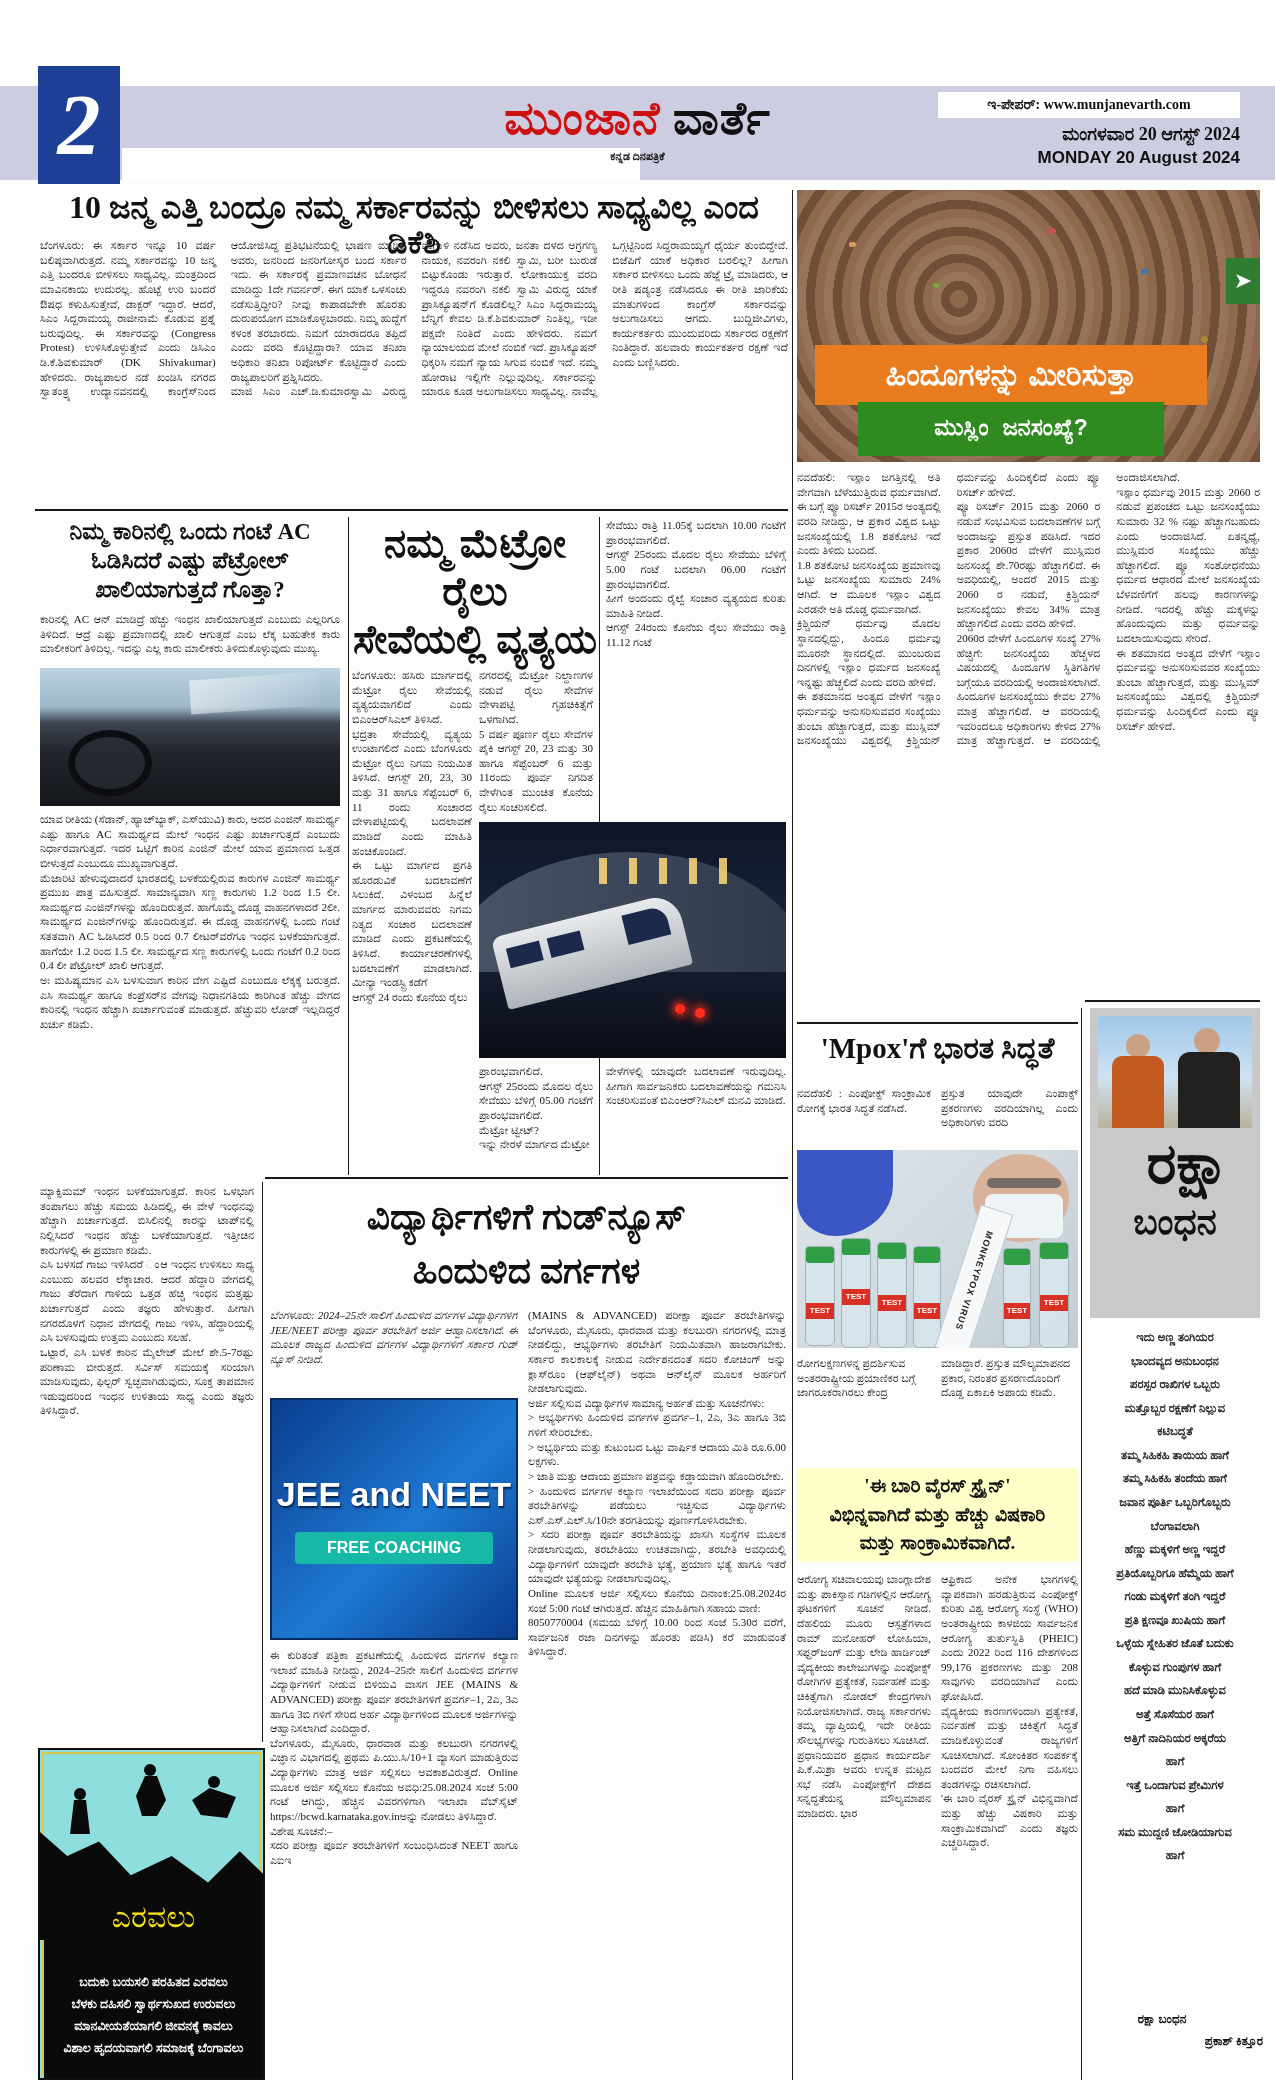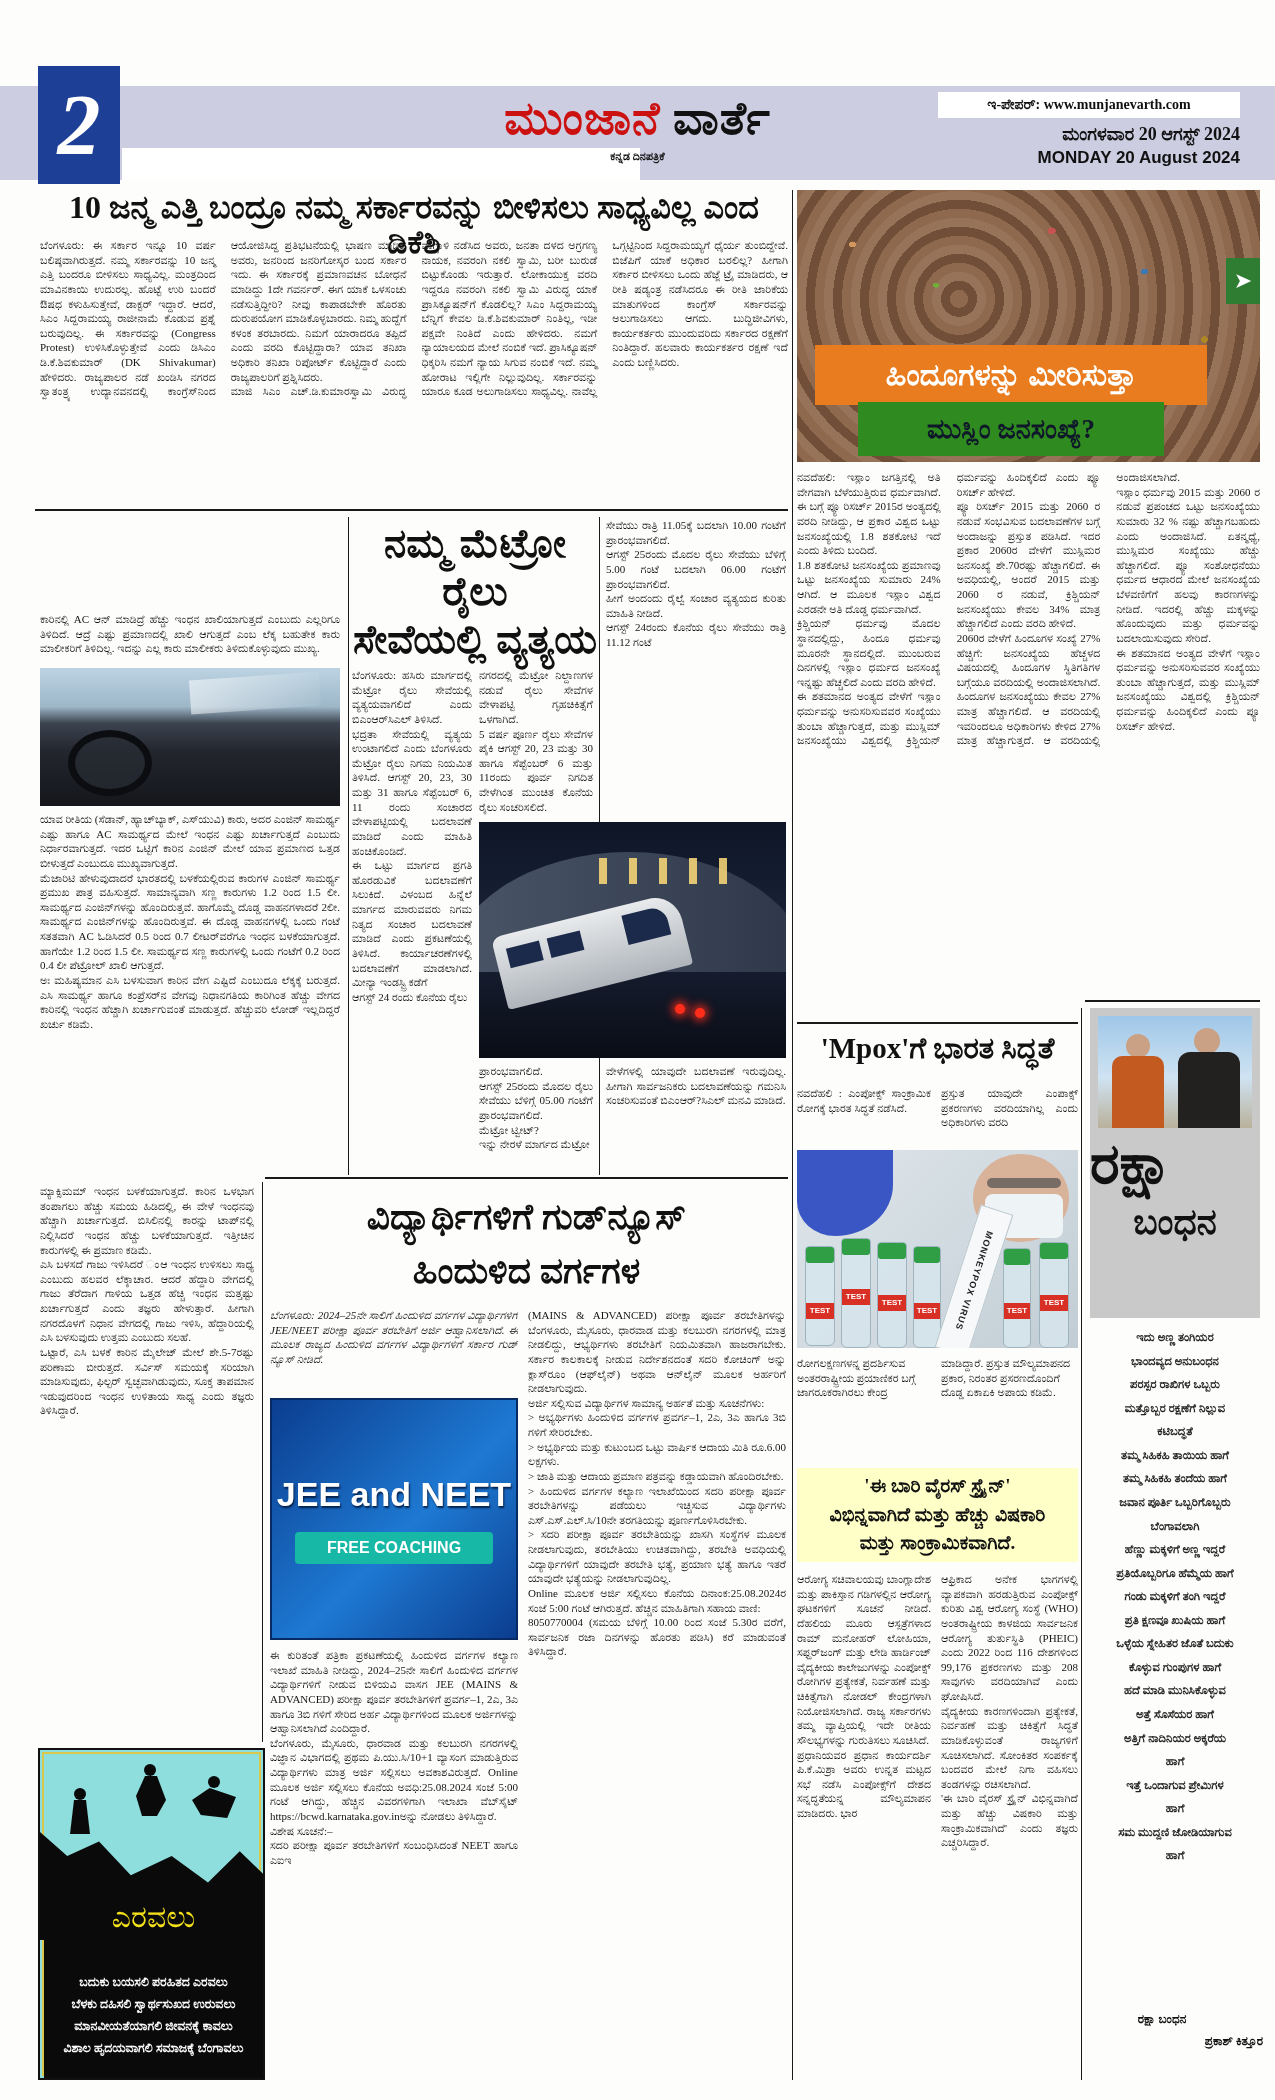--- a/index.html
+++ b/index.html
@@ -39,22 +39,22 @@
       radial-gradient(18px 14px at 75% 30%, #47a 20%, transparent 21%),
       radial-gradient(16px 16px at 88% 55%, #a83 20%, transparent 21%),
       radial-gradient(22px 18px at 40% 60%, #955 20%, transparent 21%),
       radial-gradient(18px 14px at 20% 75%, #584 20%, transparent 21%),
       radial-gradient(20px 16px at 65% 80%, #c74 20%, transparent 21%),
       repeating-radial-gradient(circle at 35% 40%, #8a6a52 0 9px, #6d4f3c 9px 18px, #93745d 18px 27px);
     filter:saturate(1.15);
   }
   .banner-orange { background:#e97c1e; color:#fff; font-weight:bold; font-size:30px;
       display:flex; align-items:center; justify-content:center; }
-  .banner-green { background:#2f8a1f; color:#0f172a; font-weight:bold; font-size:27px;
-      display:flex; align-items:center; justify-content:center; }
+  .banner-green { background:#2f8a1f; color:#ffffff; font-weight:bold; font-size:23px;
+      display:flex; align-items:center; justify-content:center;font-family:Liberation Mono, monospace; }
   .arrowbox { background:#2e7d32; color:#fff; font-size:22px; display:flex; align-items:center; justify-content:center; }
   
   .car { background: linear-gradient(180deg,#bcd3e2 0%,#9db7c9 28%,#3c4450 40%,#23262e 60%,#14161b 100%); }
   .wheel { border:7px solid #0c0d10; border-radius:50%; background:rgba(40,44,52,.65); }
   
   .metro { background: linear-gradient(180deg,#0d1526 0%,#1a2338 45%,#0a0d16 100%); overflow:hidden; }
   .track { background:linear-gradient(90deg,#4a5568,#2d3748); border-radius:50% 50% 0 0/100% 100% 0 0; }
   .train { background:linear-gradient(180deg,#e8eaec,#aeb4ba); border-radius:10px 28px 4px 4px; transform:rotate(-14deg); }
   .twin { background:#1b2a4a; }
   .tl { background:#ff2d1a; border-radius:50%; box-shadow:0 0 8px 3px rgba(255,45,26,.8); }
@@ -131,20 +131,21 @@
   <div class="abs rule-h" style="left:35px;top:509px;width:753px;"></div>
   <div class="abs rule-v" style="left:348px;top:517px;height:658px;"></div>
   <div class="abs rule-v" style="left:599px;top:517px;height:658px;"></div>
   <div class="abs rule-v" style="left:792px;top:190px;height:1890px;"></div>
   <div class="abs rule-h" style="left:265px;top:1177px;width:523px;"></div>
   <div class="abs rule-v" style="left:262px;top:1182px;height:560px;"></div>
   <div class="abs rule-h" style="left:797px;top:1022px;width:281px;"></div>
   <div class="abs rule-h" style="left:1085px;top:1000px;width:175px;"></div>
   <div class="abs rule-v" style="left:1081px;top:1008px;height:1072px;"></div>
 
+  <div class="abs hl-ac" style="left:40px;top:518px;width:300px;">ನಿಮ್ಮ ಕಾರಿನಲ್ಲಿ ಒಂದು ಗಂಟೆ AC ಓಡಿಸಿದರೆ ಎಷ್ಟು ಪೆಟ್ರೋಲ್ ಖಾಲಿಯಾಗುತ್ತದೆ ಗೊತ್ತಾ?</div>
   <div class="abs txt" style="left:40px;top:612px;width:300px;">ಕಾರಿನಲ್ಲಿ AC ಆನ್ ಮಾಡಿದ್ರೆ ಹೆಚ್ಚು ಇಂಧನ ಖಾಲಿಯಾಗುತ್ತದೆ ಎಂಬುದು ಎಲ್ಲರಿಗೂ ತಿಳಿದಿದೆ. ಆದ್ರೆ ಎಷ್ಟು ಪ್ರಮಾಣದಲ್ಲಿ ಖಾಲಿ ಆಗುತ್ತದೆ ಎಂಬ ಲೆಕ್ಕ ಬಹುತೇಕ ಕಾರು ಮಾಲೀಕರಿಗೆ ತಿಳಿದಿಲ್ಲ. ಇದನ್ನು ಎಲ್ಲ ಕಾರು ಮಾಲೀಕರು ತಿಳಿದುಕೊಳ್ಳುವುದು ಮುಖ್ಯ.</div>
   <div class="abs car" style="left:40px;top:668px;width:300px;height:138px;">
     <div class="abs wheel" style="left:28px;top:62px;width:84px;height:66px;"></div>
     <div class="abs" style="left:150px;top:8px;width:130px;height:34px;background:linear-gradient(100deg,rgba(255,255,255,.55),rgba(255,255,255,.05));transform:rotate(-4deg);"></div>
   </div>
   <div class="abs txt" style="left:40px;top:812px;width:300px;height:362px;overflow:hidden;">ಯಾವ ರೀತಿಯ (ಸೆಡಾನ್, ಹ್ಯಾಚ್‌ಬ್ಯಾಕ್, ಎಸ್‌ಯುವಿ) ಕಾರು, ಅದರ ಎಂಜಿನ್ ಸಾಮರ್ಥ್ಯ ಎಷ್ಟು ಹಾಗೂ AC ಸಾಮರ್ಥ್ಯದ ಮೇಲೆ ಇಂಧನ ಎಷ್ಟು ಖರ್ಚಾಗುತ್ತದೆ ಎಂಬುದು ನಿರ್ಧಾರವಾಗುತ್ತದೆ. ಇದರ ಒಟ್ಟಿಗೆ ಕಾರಿನ ಎಂಜಿನ್ ಮೇಲೆ ಯಾವ ಪ್ರಮಾಣದ ಒತ್ತಡ ಬೀಳುತ್ತದೆ ಎಂಬುದೂ ಮುಖ್ಯವಾಗುತ್ತದೆ.
 ಮೆಜಾರಿಟಿ ಹೇಳುವುದಾದರೆ ಭಾರತದಲ್ಲಿ ಬಳಕೆಯಲ್ಲಿರುವ ಕಾರುಗಳ ಎಂಜಿನ್ ಸಾಮರ್ಥ್ಯ ಪ್ರಮುಖ ಪಾತ್ರ ವಹಿಸುತ್ತದೆ. ಸಾಮಾನ್ಯವಾಗಿ ಸಣ್ಣ ಕಾರುಗಳು 1.2 ರಿಂದ 1.5 ಲೀ. ಸಾಮರ್ಥ್ಯದ ಎಂಜಿನ್‌ಗಳನ್ನು ಹೊಂದಿರುತ್ತವೆ. ಹಾಗೊಮ್ಮೆ ದೊಡ್ಡ ವಾಹನಗಳಾದರೆ 2ಲೀ. ಸಾಮರ್ಥ್ಯದ ಎಂಜಿನ್‌ಗಳನ್ನು ಹೊಂದಿರುತ್ತವೆ. ಈ ದೊಡ್ಡ ವಾಹನಗಳಲ್ಲಿ ಒಂದು ಗಂಟೆ ಸತತವಾಗಿ AC ಓಡಿಸಿದರೆ 0.5 ರಿಂದ 0.7 ಲೀಟರ್‌ವರೆಗೂ ಇಂಧನ ಬಳಕೆಯಾಗುತ್ತದೆ. ಹಾಗೆಯೇ 1.2 ರಿಂದ 1.5 ಲೀ. ಸಾಮರ್ಥ್ಯದ ಸಣ್ಣ ಕಾರುಗಳಲ್ಲಿ ಒಂದು ಗಂಟೆಗೆ 0.2 ರಿಂದ 0.4 ಲೀ ಪೆಟ್ರೋಲ್ ಖಾಲಿ ಆಗುತ್ತದೆ.
 ಅಃ ಮಹಿಷ್ಯಮಾನ ಎಸಿ ಬಳಸುವಾಗ ಕಾರಿನ ವೇಗ ಎಷ್ಟಿದೆ ಎಂಬುದೂ ಲೆಕ್ಕಕ್ಕೆ ಬರುತ್ತದೆ. ಎಸಿ ಸಾಮರ್ಥ್ಯ ಹಾಗೂ ಕಂಪ್ರೆಸರ್‌ನ ವೇಗವು ನಿಧಾನಗತಿಯ ಕಾರಿಗಿಂತ ಹೆಚ್ಚು ವೇಗದ ಕಾರಿನಲ್ಲಿ ಇಂಧನ ಹೆಚ್ಚಾಗಿ ಖರ್ಚಾಗುವಂತೆ ಮಾಡುತ್ತದೆ. ಹೆಚ್ಚುವರಿ ಲೋಡ್ ಇಲ್ಲದಿದ್ದರೆ ಖರ್ಚು ಕಡಿಮೆ.</div>
   <div class="abs txt" style="left:40px;top:1184px;width:214px;height:556px;overflow:hidden;">ಮ್ಯಾಕ್ಸಿಮಮ್ ಇಂಧನ ಬಳಕೆಯಾಗುತ್ತದೆ. ಕಾರಿನ ಒಳಭಾಗ ತಂಪಾಗಲು ಹೆಚ್ಚು ಸಮಯ ಹಿಡಿದಲ್ಲಿ, ಈ ವೇಳೆ ಇಂಧನವು ಹೆಚ್ಚಾಗಿ ಖರ್ಚಾಗುತ್ತದೆ. ಬಿಸಿಲಿನಲ್ಲಿ ಕಾರನ್ನು ಟಾಪ್‌ನಲ್ಲಿ ನಿಲ್ಲಿಸಿದರೆ ಇಂಧನ ಹೆಚ್ಚು ಬಳಕೆಯಾಗುತ್ತದೆ. ಇತ್ತೀಚಿನ ಕಾರುಗಳಲ್ಲಿ ಈ ಪ್ರಮಾಣ ಕಡಿಮೆ.
 ಎಸಿ ಬಳಸದೆ ಗಾಜು ಇಳಿಸಿದರೆ ಂಆ ಇಂಧನ ಉಳಿಸಲು ಸಾಧ್ಯ ಎಂಬುದು ಹಲವರ ಲೆಕ್ಕಾಚಾರ. ಆದರೆ ಹೆದ್ದಾರಿ ವೇಗದಲ್ಲಿ ಗಾಜು ತೆರೆದಾಗ ಗಾಳಿಯ ಒತ್ತಡ ಹೆಚ್ಚಿ ಇಂಧನ ಮತ್ತಷ್ಟು ಖರ್ಚಾಗುತ್ತದೆ ಎಂದು ತಜ್ಞರು ಹೇಳುತ್ತಾರೆ. ಹೀಗಾಗಿ ನಗರದೊಳಗೆ ನಿಧಾನ ವೇಗದಲ್ಲಿ ಗಾಜು ಇಳಿಸಿ, ಹೆದ್ದಾರಿಯಲ್ಲಿ ಎಸಿ ಬಳಸುವುದು ಉತ್ತಮ ಎಂಬುದು ಸಲಹೆ.
@@ -251,21 +252,21 @@
 ವೈದ್ಯಕೀಯ ಕಾರಣಗಳಿಂದಾಗಿ ಪ್ರತ್ಯೇಕತೆ, ನಿರ್ವಹಣೆ ಮತ್ತು ಚಿಕಿತ್ಸೆಗೆ ಸಿದ್ಧತೆ ಮಾಡಿಕೊಳ್ಳುವಂತೆ ರಾಜ್ಯಗಳಿಗೆ ಸೂಚಿಸಲಾಗಿದೆ. ಸೋಂಕಿತರ ಸಂಪರ್ಕಕ್ಕೆ ಬಂದವರ ಮೇಲೆ ನಿಗಾ ವಹಿಸಲು ತಂಡಗಳನ್ನು ರಚಿಸಲಾಗಿದೆ.
 'ಈ ಬಾರಿ ವೈರಸ್ ಸ್ಟ್ರೈನ್ ವಿಭಿನ್ನವಾಗಿದೆ ಮತ್ತು ಹೆಚ್ಚು ವಿಷಕಾರಿ ಮತ್ತು ಸಾಂಕ್ರಾಮಿಕವಾಗಿದೆ' ಎಂದು ತಜ್ಞರು ಎಚ್ಚರಿಸಿದ್ದಾರೆ.</div>
 
   <div class="abs graybox" style="left:1090px;top:1008px;width:170px;height:310px;">
     <div class="abs couple" style="left:8px;top:8px;width:154px;height:112px;">
       <div class="abs head-skin" style="left:28px;top:18px;width:24px;height:24px;"></div>
       <div class="abs p-orange" style="left:14px;top:40px;width:52px;height:72px;"></div>
       <div class="abs head-skin" style="left:96px;top:12px;width:26px;height:26px;"></div>
       <div class="abs p-black" style="left:80px;top:36px;width:62px;height:76px;"></div>
     </div>
-    <div class="abs raksha1" style="left:0;top:128px;width:140px;text-align:left;">ರಕ್ಷಾ</div>
+    <div class="abs raksha1" style="left:0;top:128px;width:140px;text-align:right;">ರಕ್ಷಾ</div>
     <div class="abs raksha2" style="left:0;top:196px;width:170px;text-align:center;">ಬಂಧನ</div>
   </div>
   <div class="abs side-lines" style="left:1087px;top:1326px;width:176px;height:680px;overflow:hidden;">ಇದು ಅಣ್ಣ ತಂಗಿಯರ
 ಭಾಂದವ್ಯದ ಅನುಬಂಧನ
 ಪರಸ್ಪರ ರಾಖಿಗಳ ಒಬ್ಬರು
 ಮತ್ತೊಬ್ಬರ ರಕ್ಷಣೆಗೆ ನಿಲ್ಲುವ
 ಕಟಿಬದ್ಧತೆ
 ತಮ್ಮ ಸಿಹಿಕಹಿ ತಾಯಿಯ ಹಾಗೆ
 ತಮ್ಮ ಸಿಹಿಕಹಿ ತಂದೆಯ ಹಾಗೆ
 ಜವಾನ ಪೂರ್ತಿ ಒಬ್ಬರಿಗೊಬ್ಬರು

